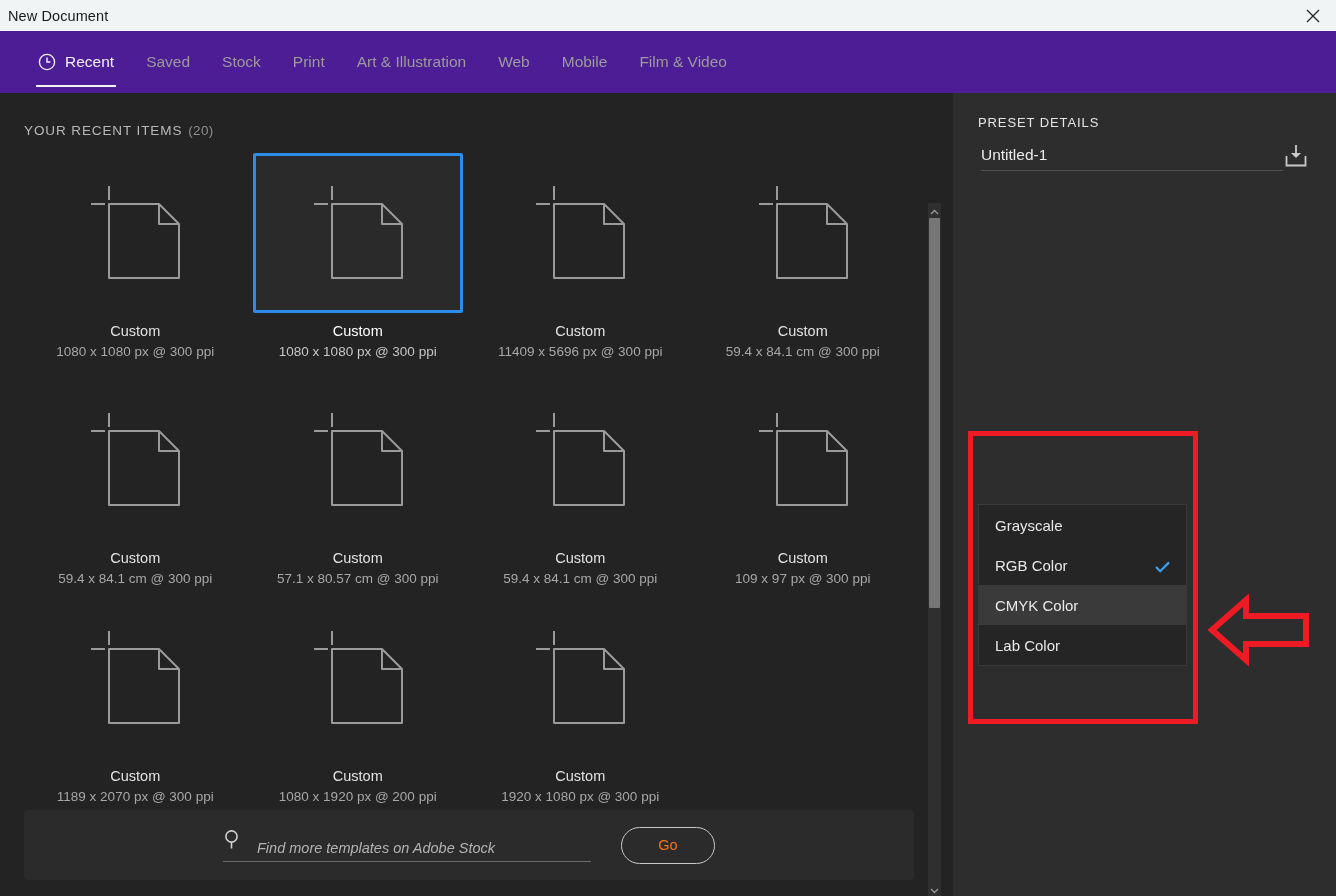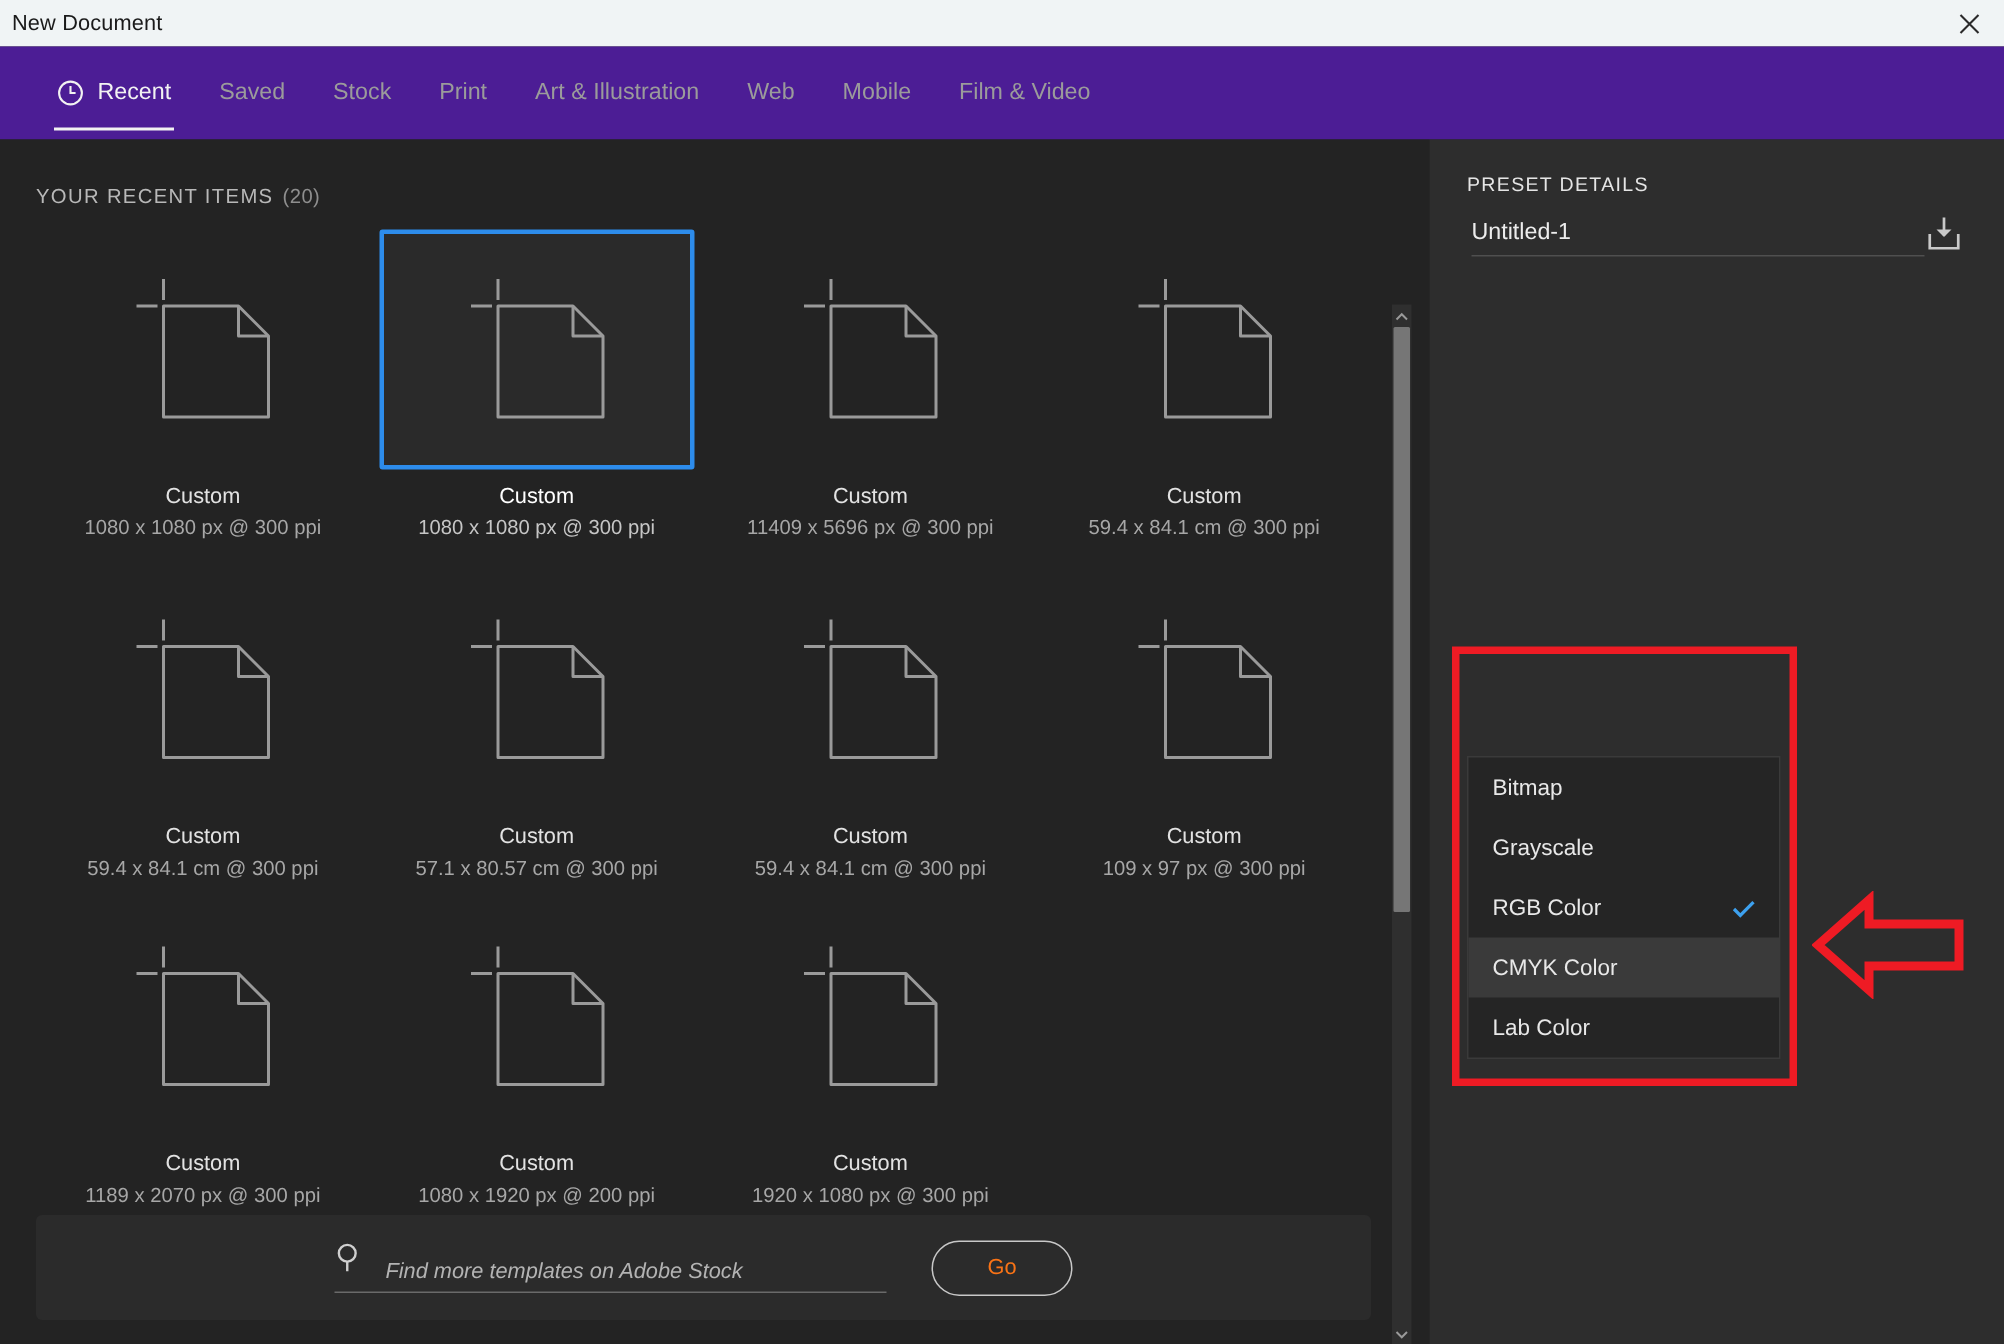--- a/index.html
+++ b/index.html
@@ -389,23 +389,20 @@
           <path d="M8 10 L13 15 L18 10 Z" fill="#c9c9c9"></path>
           <path d="M3.5 13 L3.5 22.5 L22.5 22.5 L22.5 13" stroke="#c9c9c9" stroke-width="1.8" fill="none"></path>
         </svg>
       </span>
     </div>
 
   </div>
 
   <div class="dropdown" id="dropdown-menu">
       <div class="dd-item">
-        <span>Bitmap</span>
-      </div>
-      <div class="dd-item">
         <span>Grayscale</span>
       </div>
       <div class="dd-item">
         <span>RGB Color</span>
         <span class="dd-check"><svg width="15" height="12" viewBox="0 0 15 12">
             <path d="M1 6 L5.2 10.2 L14 1.4" stroke="#3da1ef" stroke-width="2.2" fill="none"></path>
           </svg></span>
       </div>
       <div class="dd-item hover">
         <span>CMYK Color</span>

